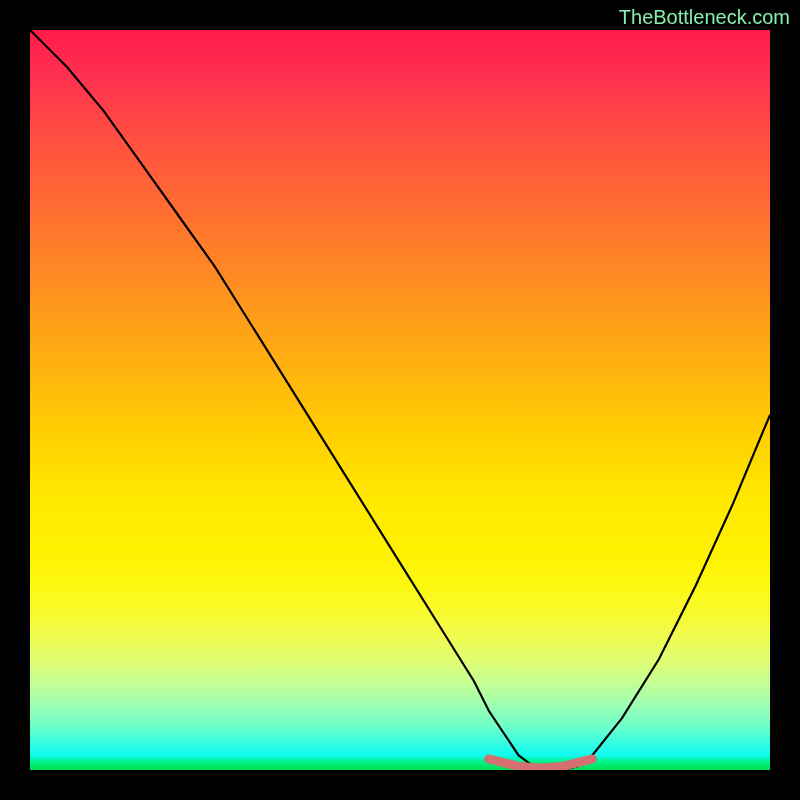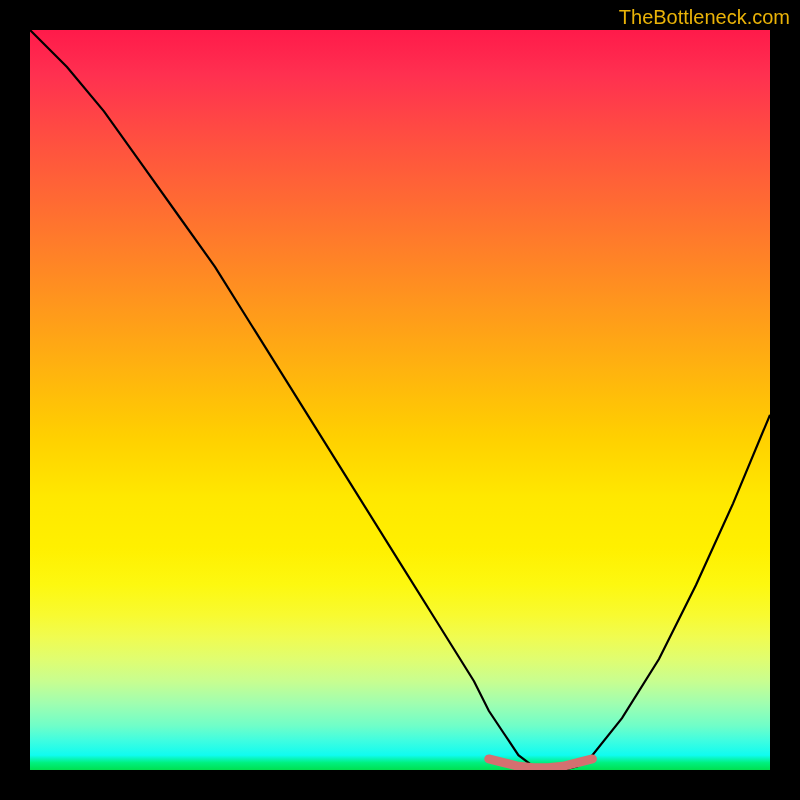--- a/index.html
+++ b/index.html
@@ -14,21 +14,21 @@
   .container {
     width: 800px;
     height: 800px;
     position: relative;
     background: #000;
   }
   .watermark {
     position: absolute;
     top: 6px;
     right: 10px;
-    color: #eab308;
+    color: #86efac;
     font-size: 20px;
     font-weight: 500;
     z-index: 10;
     text-align: right;
   }
   .plot-area {
     position: absolute;
     left: 30px;
     top: 30px;
     width: 740px;

